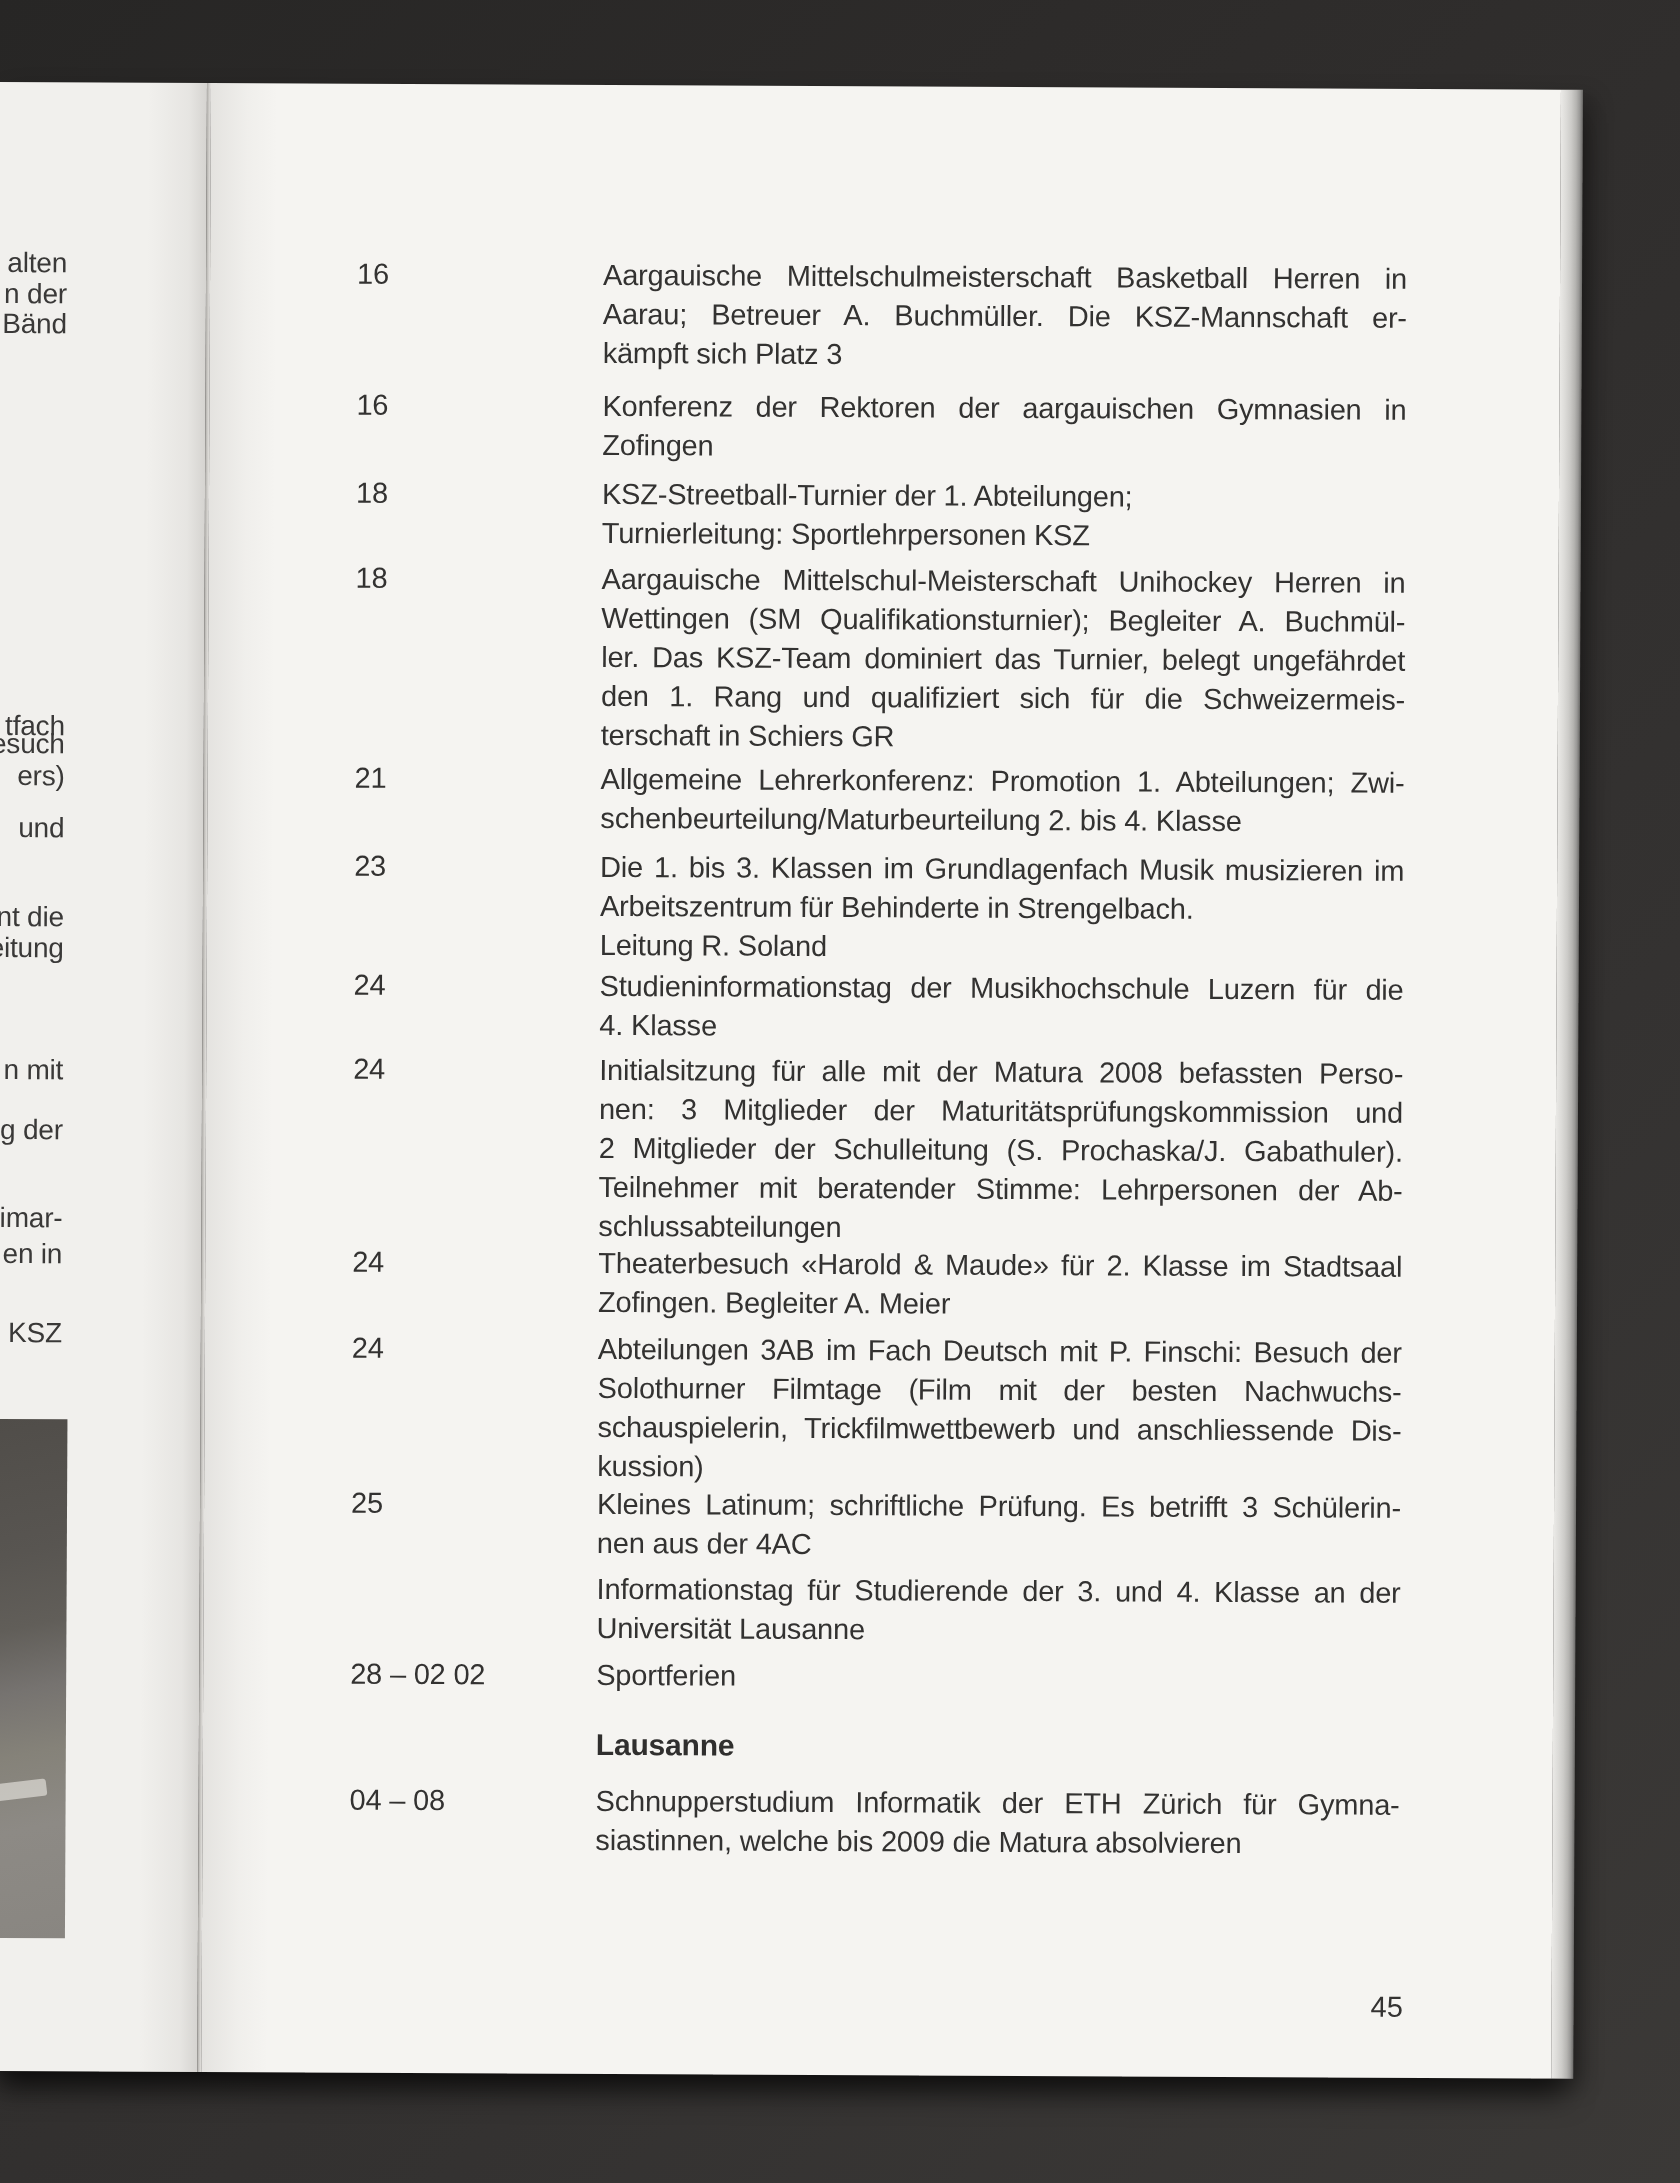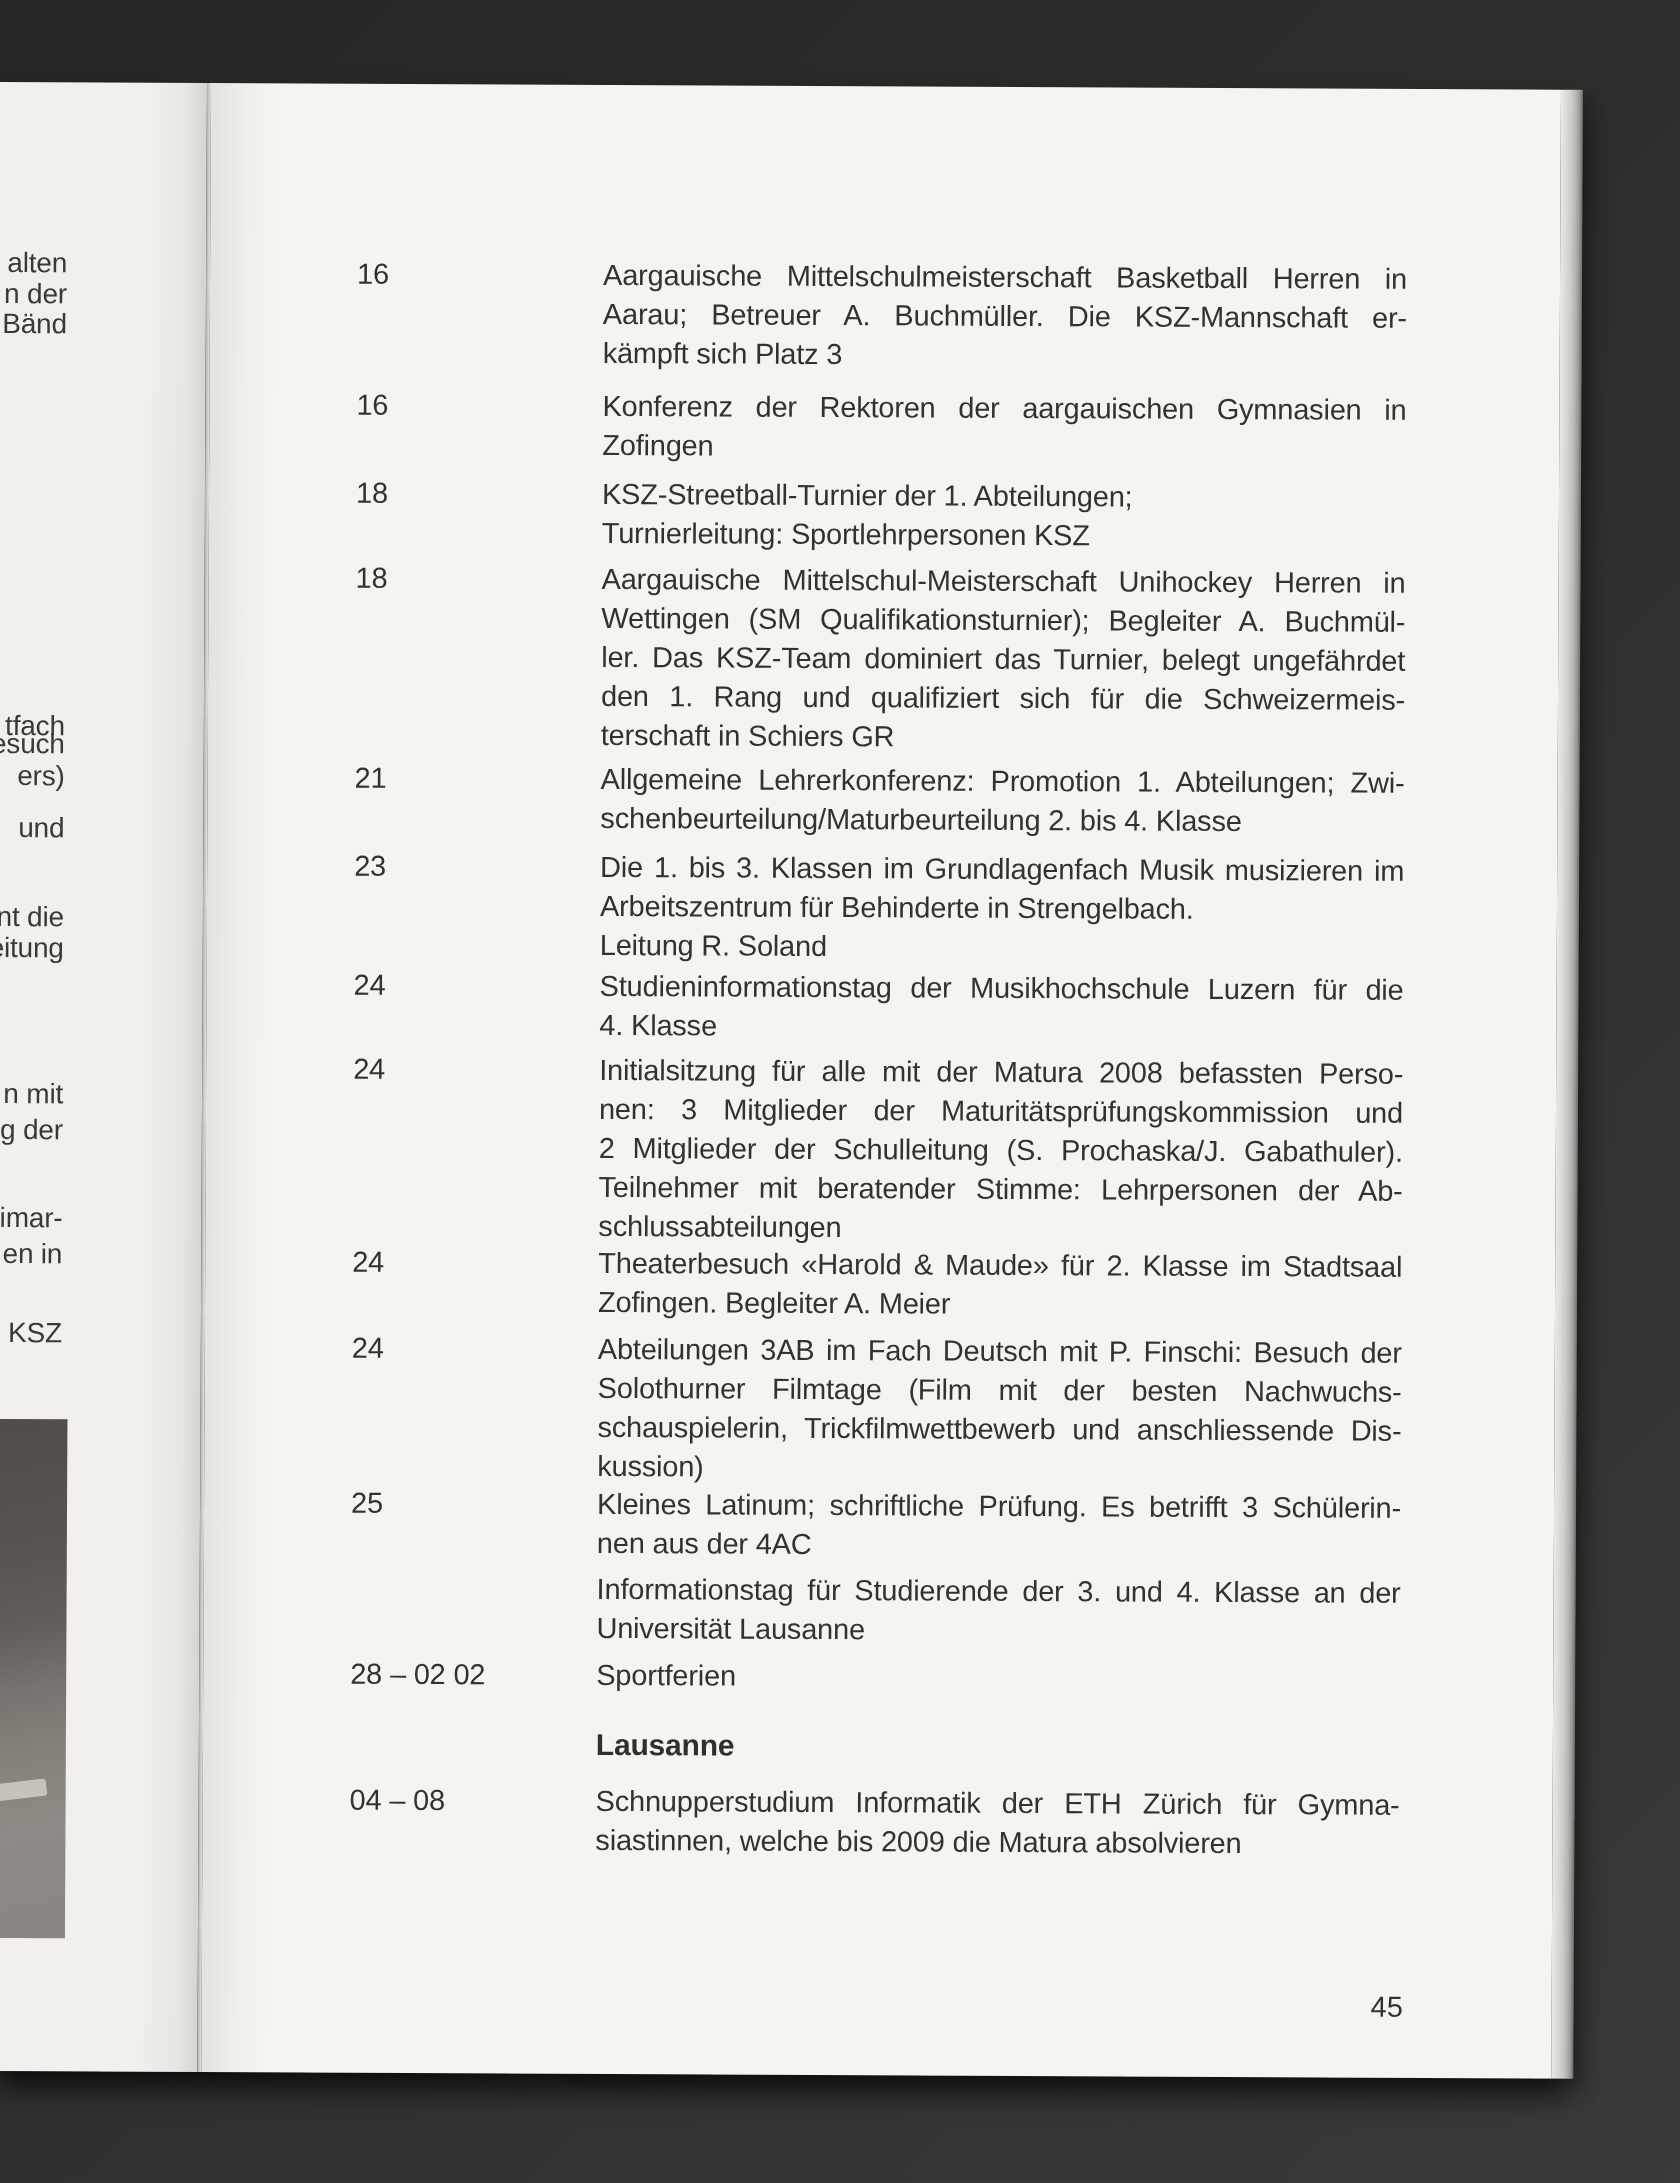--- a/index.html
+++ b/index.html
@@ -48,21 +48,21 @@
   }
   .f0  { top: 165px; }
   .f1  { top: 196px; }
   .f2  { top: 226px; }
   .f3  { top: 614px; margin-top: 14px; }
   .f4  { top: 646px; }
   .f5  { top: 678px; }
   .f6  { top: 730px; }
   .f7  { top: 819px; }
   .f8  { top: 850px; }
-  .f9  { top: 996px; text-align: center; }
+  .f9  { top: 972px; text-align: center; }
   .f10 { top: 1032px; }
   .f11 { top: 1120px; padding-left: 40px; }
   .f12 { top: 1156px; }
   .f13 { top: 1235px; }
 
   .photo {
     position: absolute;
     left: 0; top: 1337px;
     width: 74px; height: 519px;
     background: linear-gradient(168deg,

